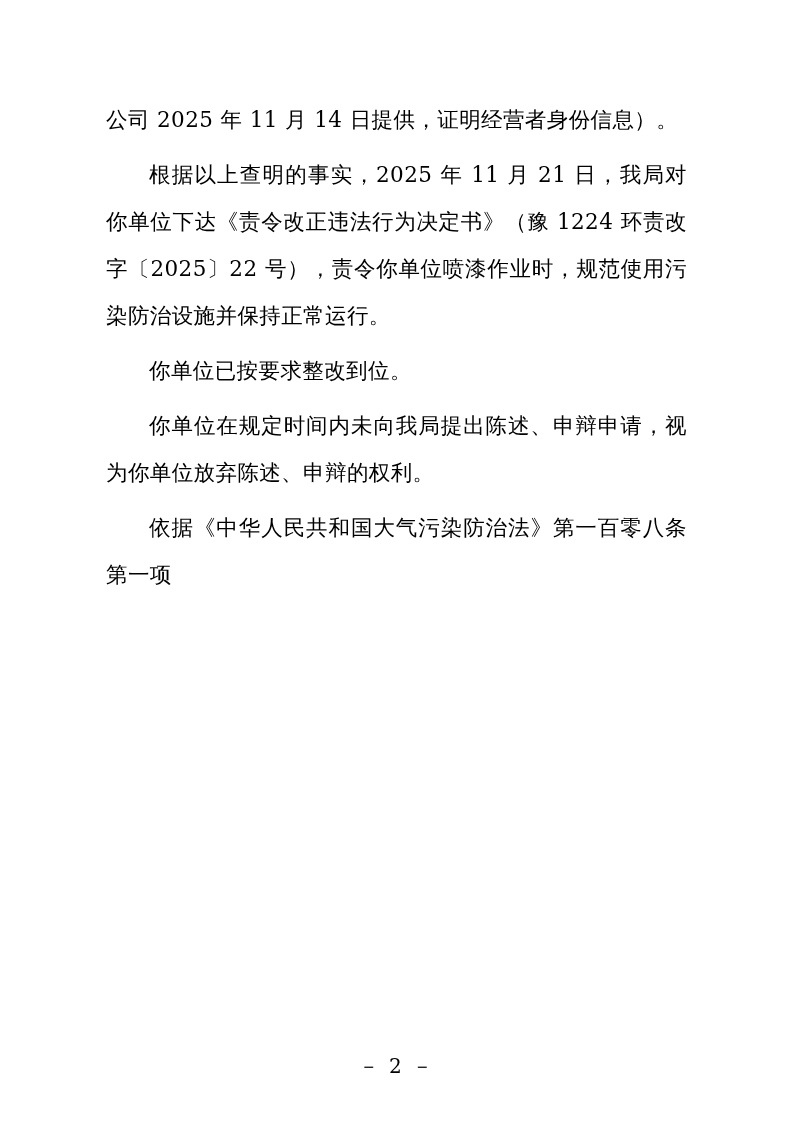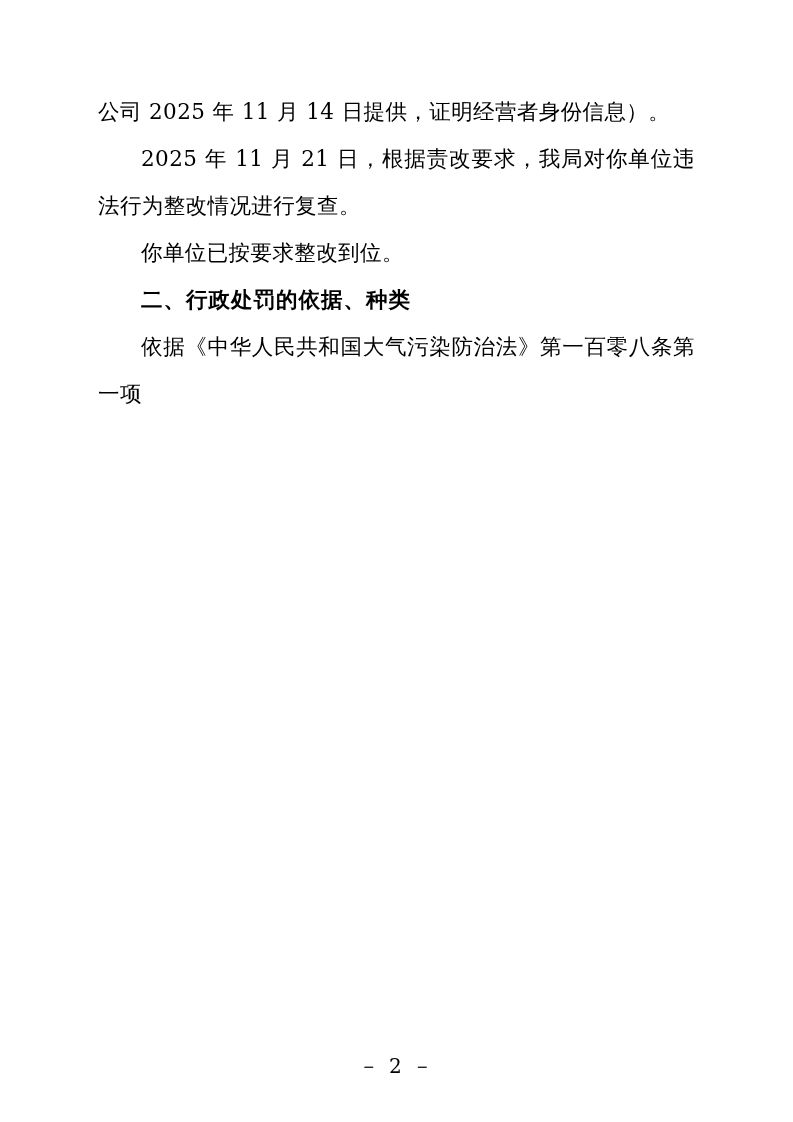--- a/index.html
+++ b/index.html
@@ -24,21 +24,21 @@
     padding: 88px 98px 0 98px;
   }
   .doc-body {
     font-size: 21.5px;
     line-height: 47px;
     letter-spacing: 0.4px;
     text-align: justify;
     text-justify: inter-ideograph;
   }
   .para {
-    margin: 0;
+    margin: 8px;
     text-indent: 0;
   }
   .para.indent {
     text-indent: 2em;
   }
   .para.heading {
     text-indent: 2em;
     font-weight: bold;
     font-family: "DejaVu Sans", "Liberation Sans", sans-serif;
     letter-spacing: 1px;
@@ -60,28 +60,28 @@
   }
 </style>
 </head>
 <body>
 
 <div class="page">
   <div class="doc-body">
 
     <p class="para">公司 2025 年 11 月 14 日提供，证明经营者身份信息）。</p>
 
+    <p class="para indent">根据以上查明的事实，2025 年 11 月 21 日，我局对你单位下达《责令改正违法行为决定书》（豫 1224 环责改字〔2025〕22 号），责令你单位喷漆作业时，规范使用污染防治设施并保持正常运行。</p>
 
-    <p class="para indent">2025 年 11 月 21 日，根据责改要求，我局对你单位违法行为整改情况进行复查。</p>
 
     <p class="para indent">你单位已按要求整改到位。</p>
 
 
+    <p class="para indent">你单位在规定时间内未向我局提出陈述、申辩申请，视为你单位放弃陈述、申辩的权利。</p>
 
-    <p class="para heading">二、行政处罚的依据、种类</p>
 
 
     <p class="para indent"><span>依据《中华人民共和国大气污染防治法》第一百零八条第一项</span></p>
 
   </div>
 
   <div class="footer">－ 2 －</div>
 </div>
 
 </body></html>

